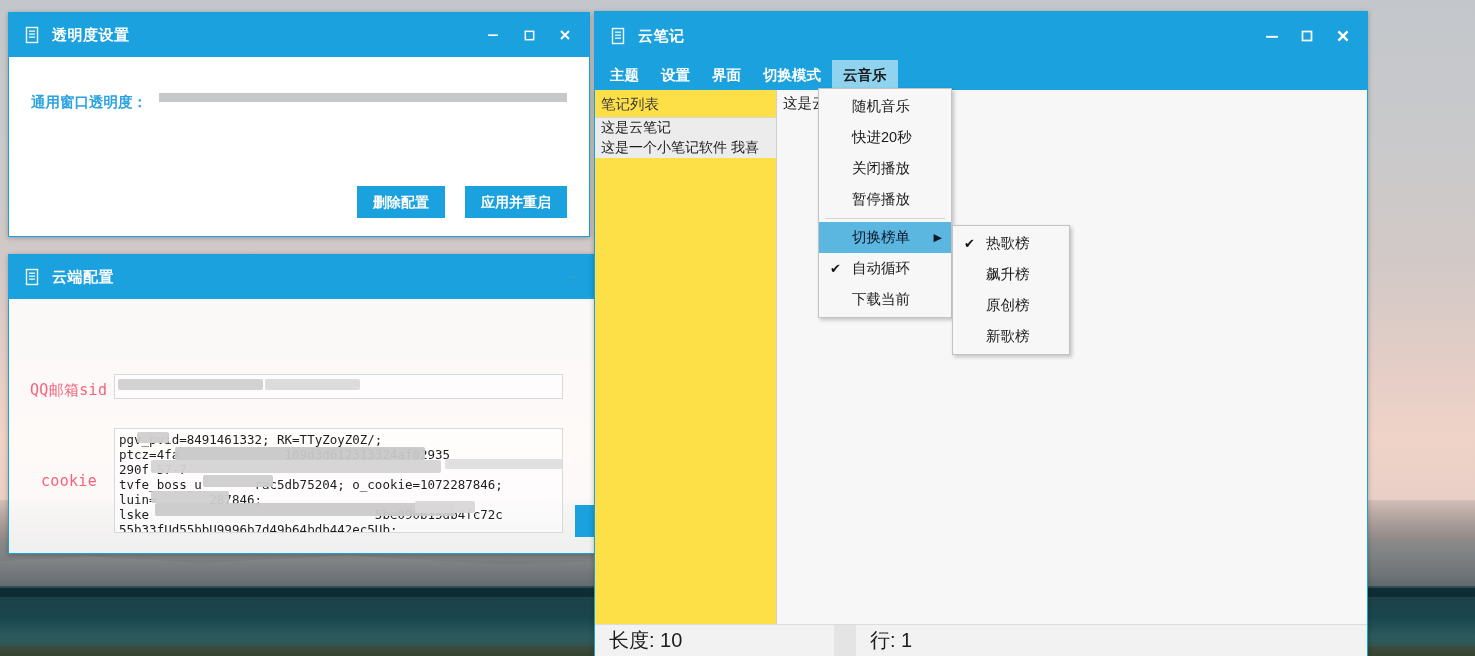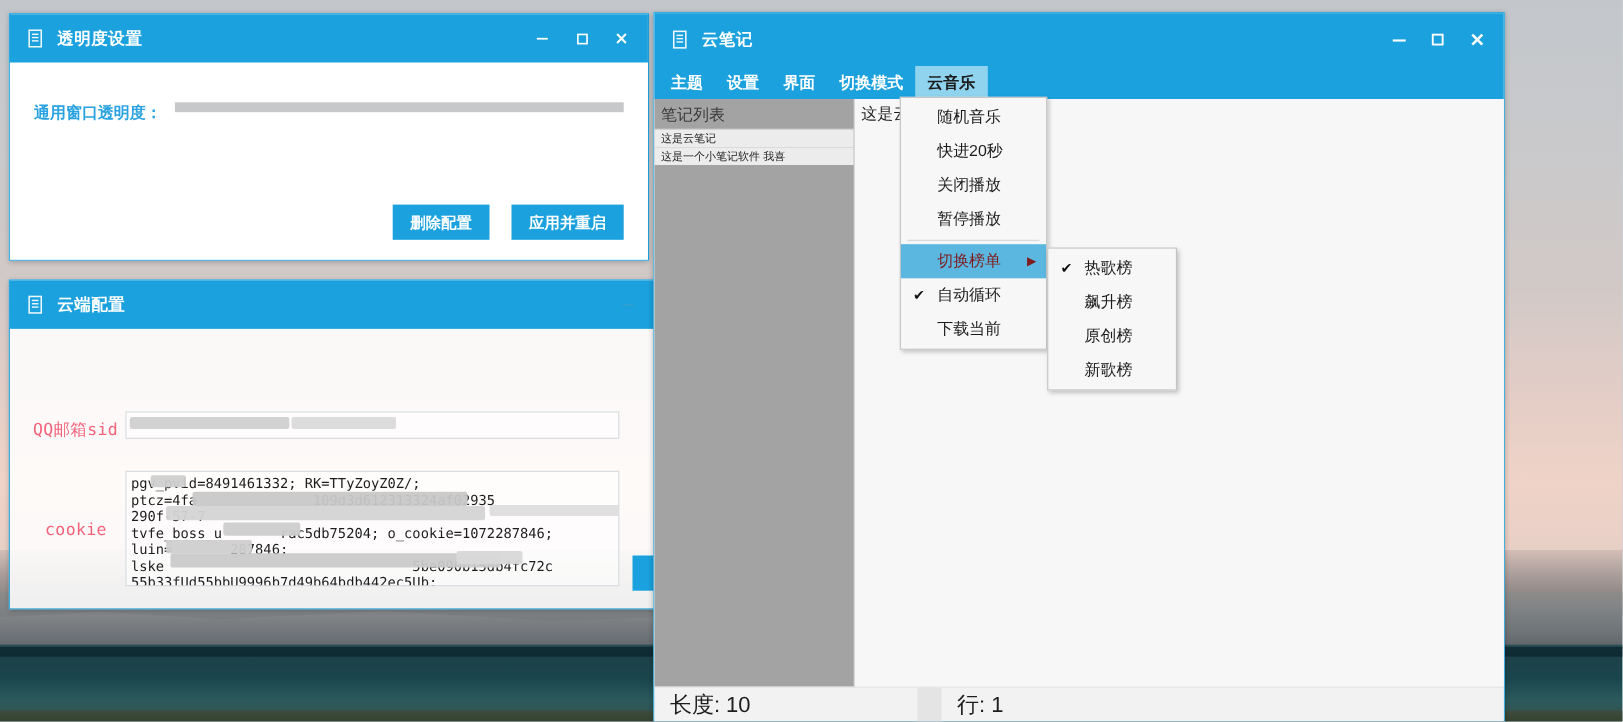--- a/index.html
+++ b/index.html
@@ -60,39 +60,39 @@
   #cloud-save{position:absolute;right:20px;bottom:16px;}
 
   
   #win-notes{left:594px;top:11px;width:774px;height:645px;}
   #win-notes .titlebar{height:48px;}
   .menubar{height:30px;background:#1ba1dd;display:flex;align-items:stretch;padding-left:4px;}
   .menu-item{display:flex;align-items:center;padding:0 11px;color:#fff;font-size:14.5px;
     font-weight:600;white-space:nowrap;cursor:default;}
   .menu-item.active{background:#8fd3ef;color:#1b1b1b;}
   .notes-body{position:relative;height:calc(100% - 48px - 30px - 31px);background:#f5f5f5;display:flex;}
-  .note-list{width:181px;flex:0 0 181px;background:#a3a3a3;border-right:1px solid #cfcfcf;}
+  .note-list{width:181px;flex:0 0 181px;background:#fde047;border-right:1px solid #cfcfcf;}
   .note-list-header{font-size:14.5px;color:#3b3b3b;padding:5px 6px 3px 6px;border-bottom:1px solid #d8d8d8;}
-  .note-item{font-size:10px;color:#1d1d1d;padding:1px 6px;background:#ececec;white-space:nowrap;overflow:hidden;}
+  .note-item{font-size:14px;color:#1d1d1d;padding:1px 6px;background:#ececec;white-space:nowrap;overflow:hidden;}
   .note-editor{flex:1 1 auto;background:#f7f7f7;padding:4px 6px;font-size:14.5px;color:#1d1d1d;
     white-space:nowrap;overflow:hidden;}
   .statusbar{height:31px;background:#f2f2f2;border-top:1px solid #dcdcdc;display:flex;align-items:center;}
   .status-cell{font-size:20px;color:#1d1d1d;padding-left:14px;box-sizing:border-box;white-space:nowrap;}
   .status-cell.c1{width:239px;flex:0 0 239px;}
   .status-cell.sep{width:22px;flex:0 0 22px;background:#e4e4e4;height:100%;padding:0;}
 
   
   .dropdown{position:absolute;background:#f7f7f7;border:1px solid #c3c3c3;
     box-shadow:2px 2px 4px rgba(0,0,0,.22);padding:2px 0;box-sizing:border-box;z-index:40;}
   .dd-item{display:flex;align-items:center;height:31px;box-sizing:border-box;
     font-size:14.5px;color:#1b1b1b;white-space:nowrap;cursor:default;position:relative;}
   .dd-item .check{width:33px;flex:0 0 33px;text-align:center;font-size:13px;color:#111;}
   .dd-item .lbl{flex:1 1 auto;}
   .dd-item .arrow{padding-right:9px;font-size:11px;}
-  .dd-item.sel{background:#5bb6e0;color:#7f1d1d;}
+  .dd-item.sel{background:#5bb6e0;color:#0f172a;}
   .dd-sep{height:1px;background:#d5d5d5;margin:3px 6px;}
   #menu-music{left:818px;top:88px;width:134px;}
   #menu-rank{left:952px;top:225px;width:118px;}
 </style>
 </head>
 <body>
 
 <div id="desktop">
   <div class="wp-sky"></div>
   <div class="wp-mtn-far"></div>

